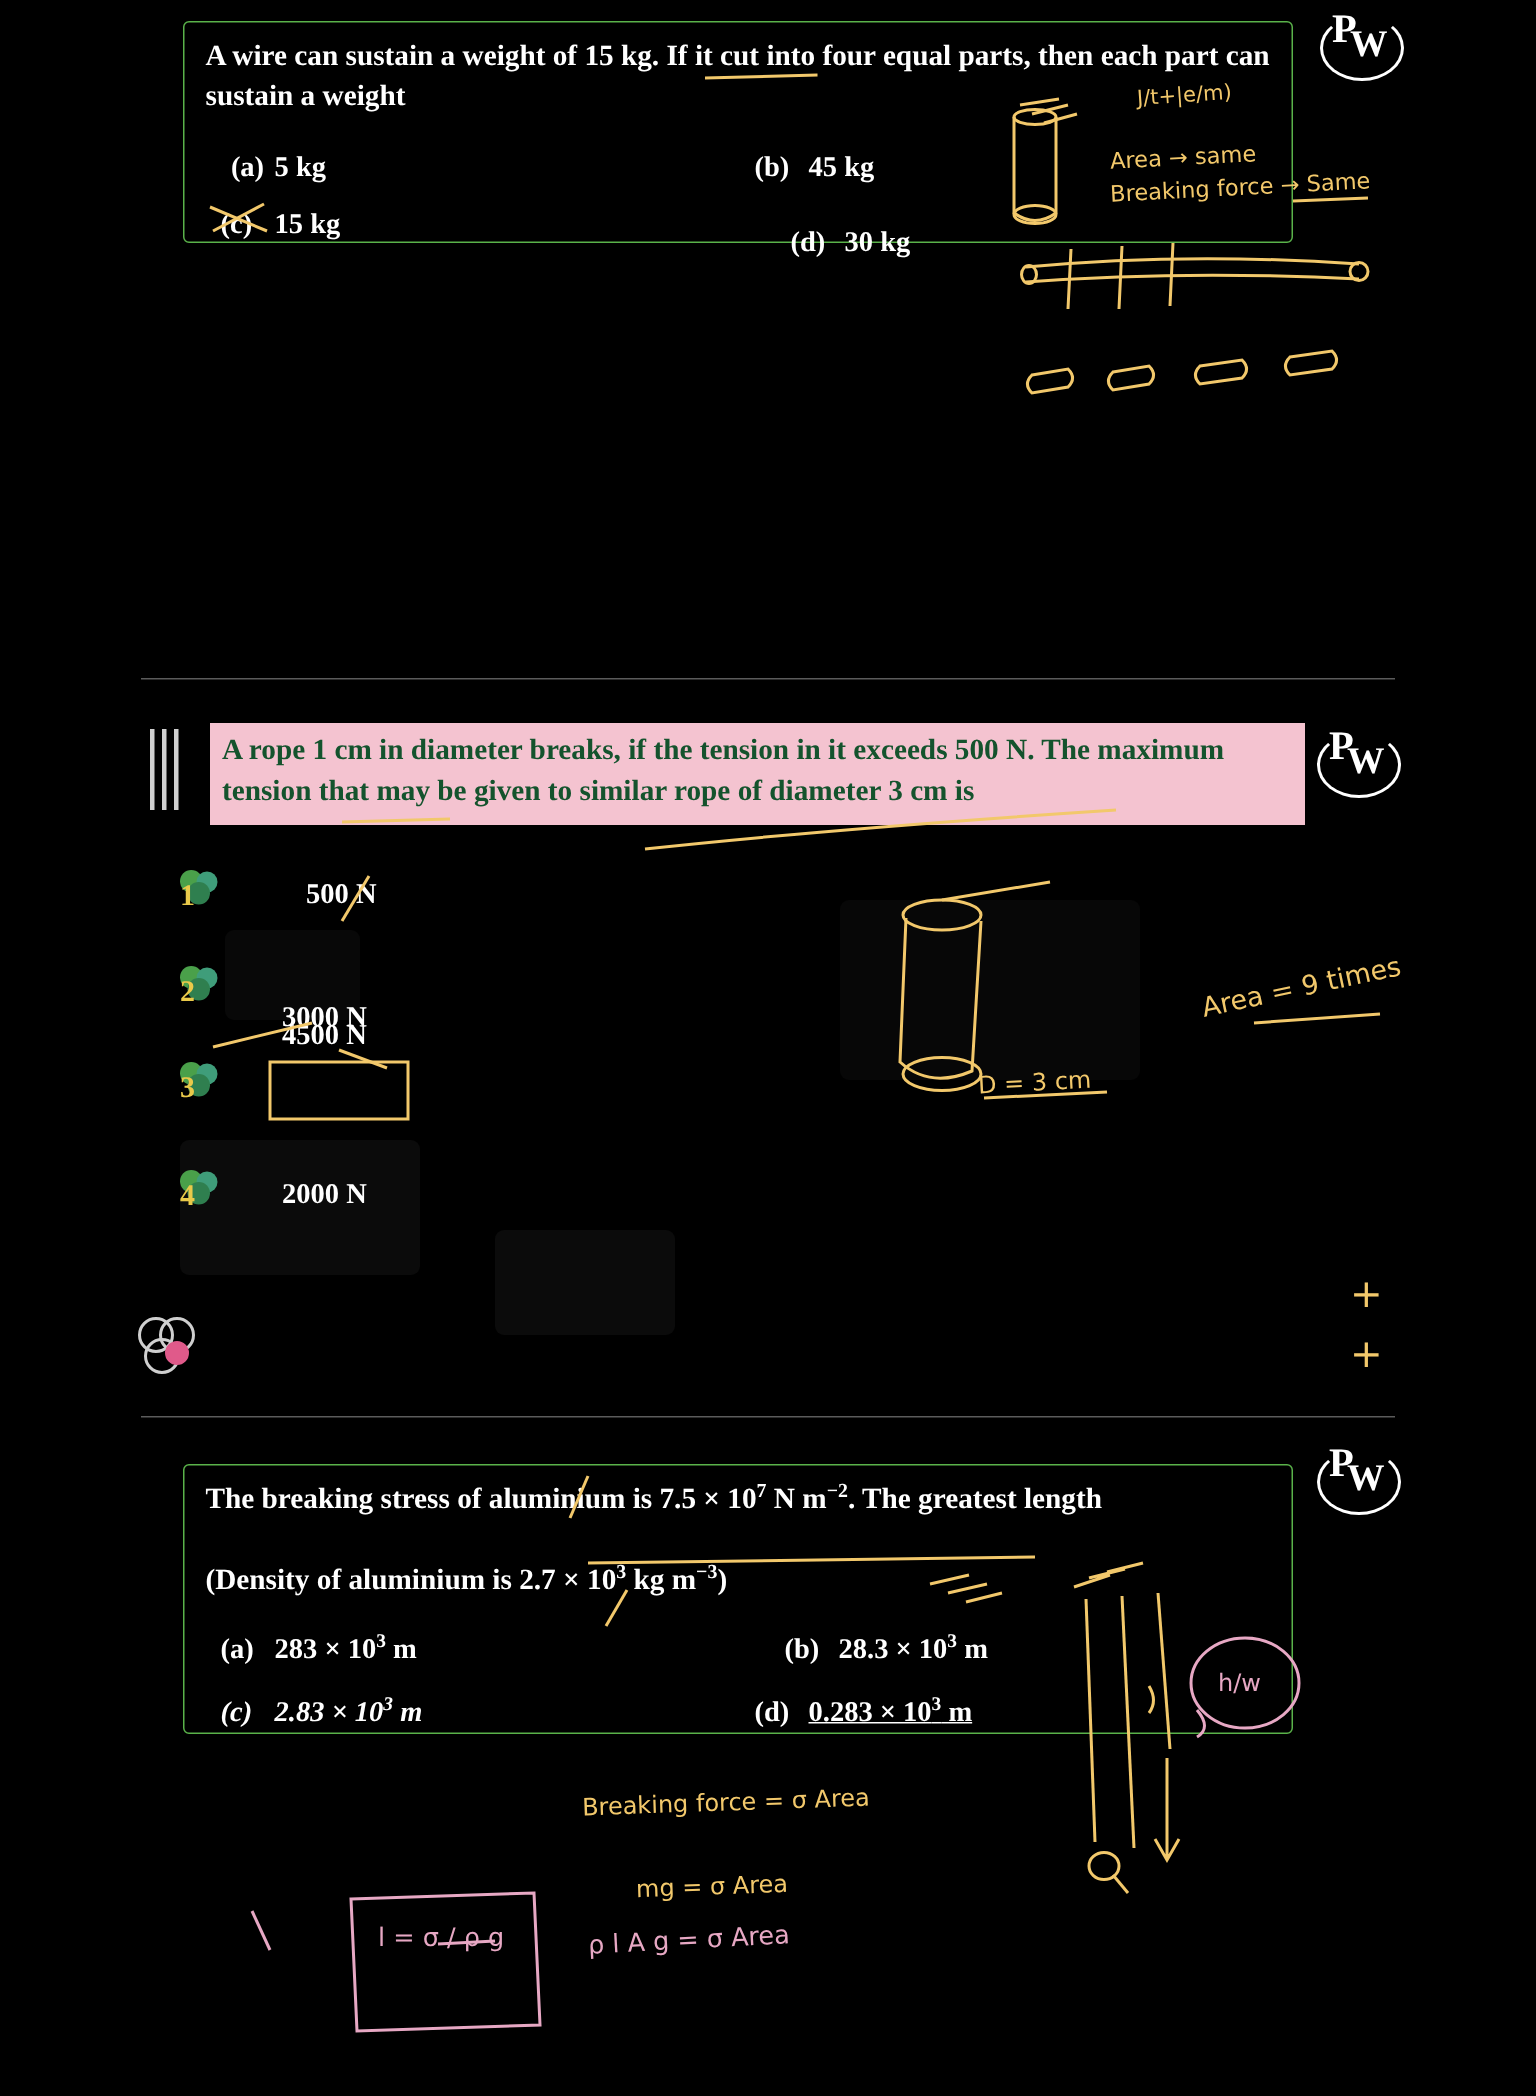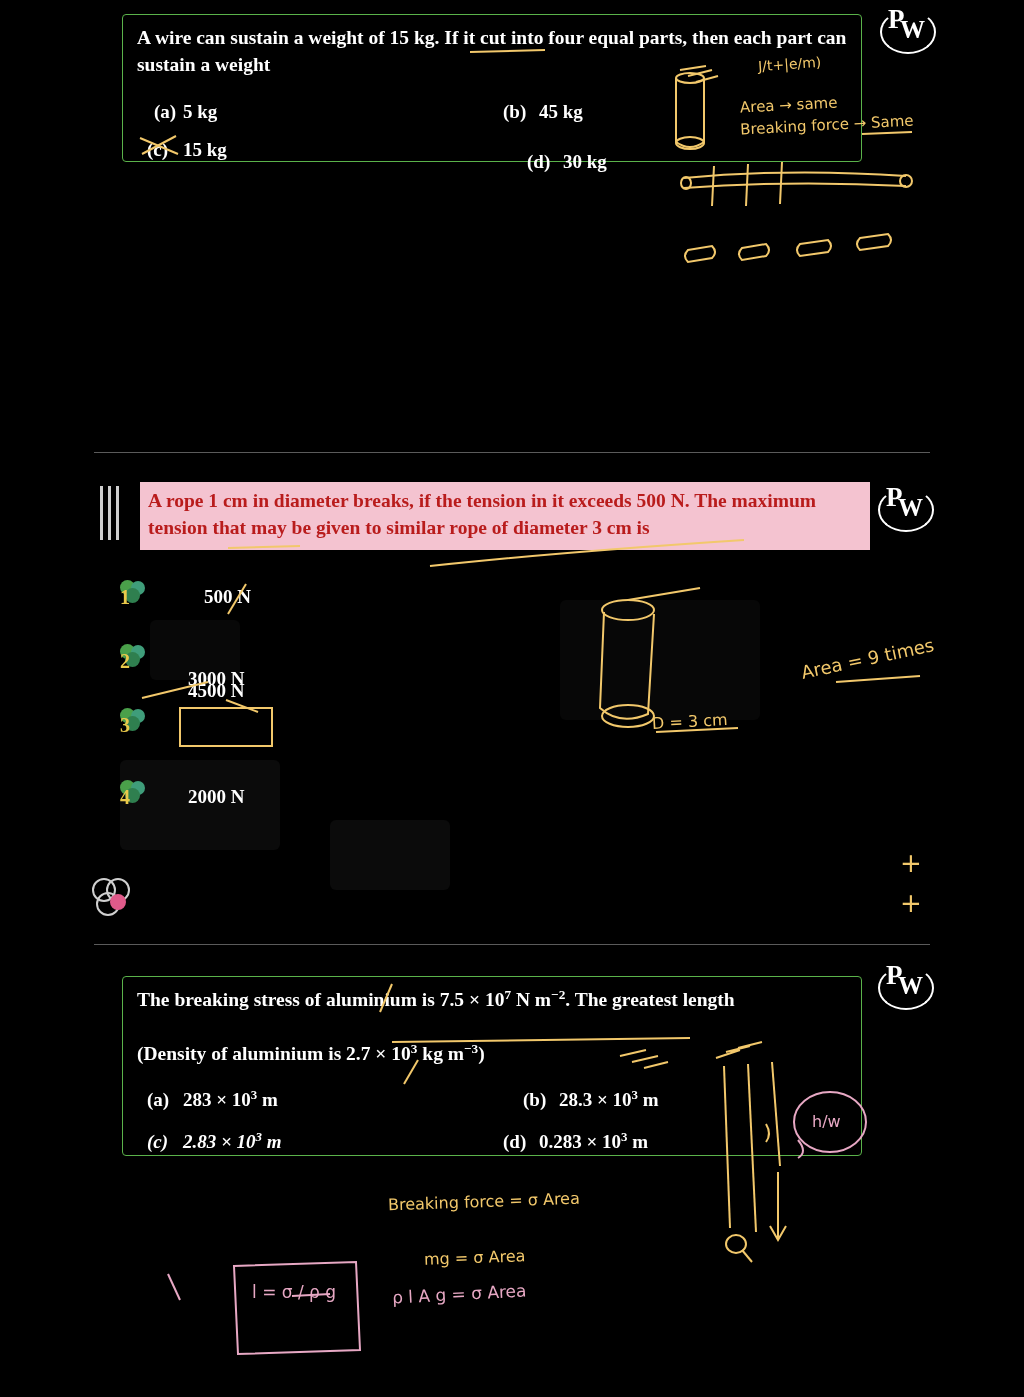--- a/index.html
+++ b/index.html
@@ -32,21 +32,21 @@
   }
   .stem {
     font-size: 19.5px;
     line-height: 1.38;
     font-weight: bold;
     color: #ffffff;
     padding: 10px 14px 12px 14px;
   }
   .stem-hl {
     background: #f4c3d0;
-    color: #b91c1c;
+    color: #14532d;
   }
   .options {
     position: absolute;
     width: 100%;
   }
   .opt {
     position: absolute;
     font-size: 19px;
     font-weight: bold;
     white-space: nowrap;
@@ -314,21 +314,21 @@
     <div class="options" style="top:112px; left:0;">
       <div class="opt" style="left:24px; top:0;">
         <span class="lbl">(a)</span><span>283 × 10</span><span class="sup">3</span><span> m</span>
       </div>
       <div class="opt" style="left:400px; top:0;">
         <span class="lbl">(b)</span><span>28.3 × 10</span><span class="sup">3</span><span> m</span>
       </div>
       <div class="opt" style="left:24px; top:42px;font-style:italic;">
         <span class="lbl">(c)</span><span>2.83 × 10</span><span class="sup">3</span><span> m</span>
       </div>
-      <div class="opt" style="left:380px; top:42px;">
+      <div class="opt" style="left:380px; top:42px;text-decoration:underline;">
         <span class="lbl">(d)</span><span>0.283 × 10</span><span class="sup">3</span><span> m</span>
       </div>
     </div>
   </div>
 
   <div class="pw-logo" style="left:878px; top:962px;">
     <div class="pw-arc"></div>
     <div class="pw-p">P</div>
     <div class="pw-w">W</div>
   </div>

